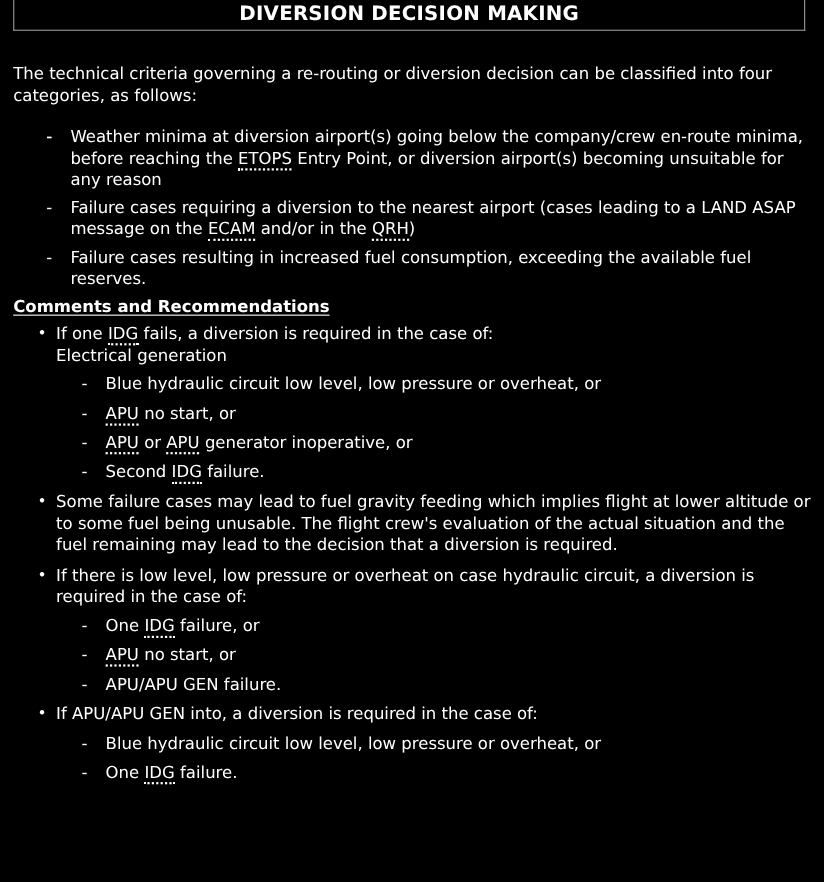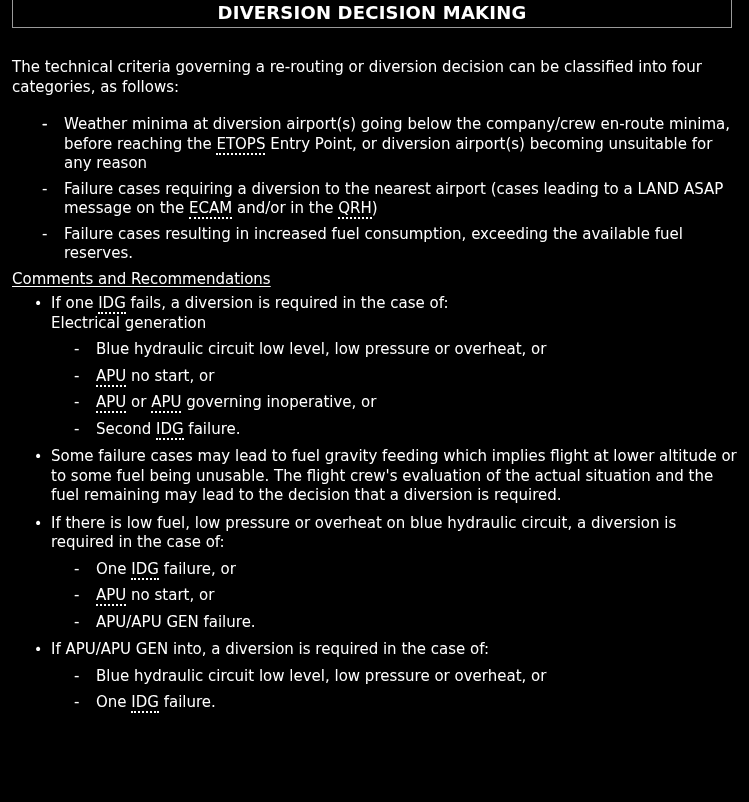--- a/index.html
+++ b/index.html
@@ -52,21 +52,21 @@
       position: relative;
       padding-left: 52px;
       margin-bottom: 6px;
     }
     ul.dash > li .dash-mark {
       position: absolute;
       left: 30px;
       top: 0;
     }
     .section-heading {
-      font-weight: normal;
+      font-weight: bold;
       text-decoration: underline;
       text-underline-offset: 2px;
     }
     ul.bullets {
       list-style: none;
       margin: 5px 0 0 0;
       padding: 0;
     }
     ul.bullets > li {
       position: relative;
@@ -140,37 +140,37 @@
         <li>
           <span class="dash-mark">-</span>
           <span>Blue hydraulic circuit low level, low pressure or overheat, or</span>
         </li>
         <li>
           <span class="dash-mark">-</span>
           <abbr>APU</abbr><span> no start, or</span>
         </li>
         <li>
           <span class="dash-mark">-</span>
-          <abbr>APU</abbr><span> or </span><abbr>APU</abbr><span> governing inoperative, or</span>
+          <abbr>APU</abbr><span> or </span><abbr>APU</abbr><span> generator inoperative, or</span>
         </li>
         <li>
           <span class="dash-mark">-</span>
           <span>Second </span><abbr>IDG</abbr><span> failure.</span>
         </li>
       </ul>
     </li>
 
     <li>
       <span class="bullet-mark">•</span>
       <div>Some failure cases may lead to fuel gravity feeding which implies flight at lower altitude or to some fuel being unusable. The flight crew's evaluation of the actual situation and the fuel remaining may lead to the decision that a diversion is required.</div>
     </li>
 
     <li>
       <span class="bullet-mark">•</span>
-      <div>If there is low fuel, low pressure or overheat on blue hydraulic circuit, a diversion is required in the case of:</div>
+      <div>If there is low level, low pressure or overheat on case hydraulic circuit, a diversion is required in the case of:</div>
       <ul class="sub">
         <li>
           <span class="dash-mark">-</span>
           <span>One </span><abbr>IDG</abbr><span> failure, or</span>
         </li>
         <li>
           <span class="dash-mark">-</span>
           <abbr>APU</abbr><span> no start, or</span>
         </li>
         <li>

